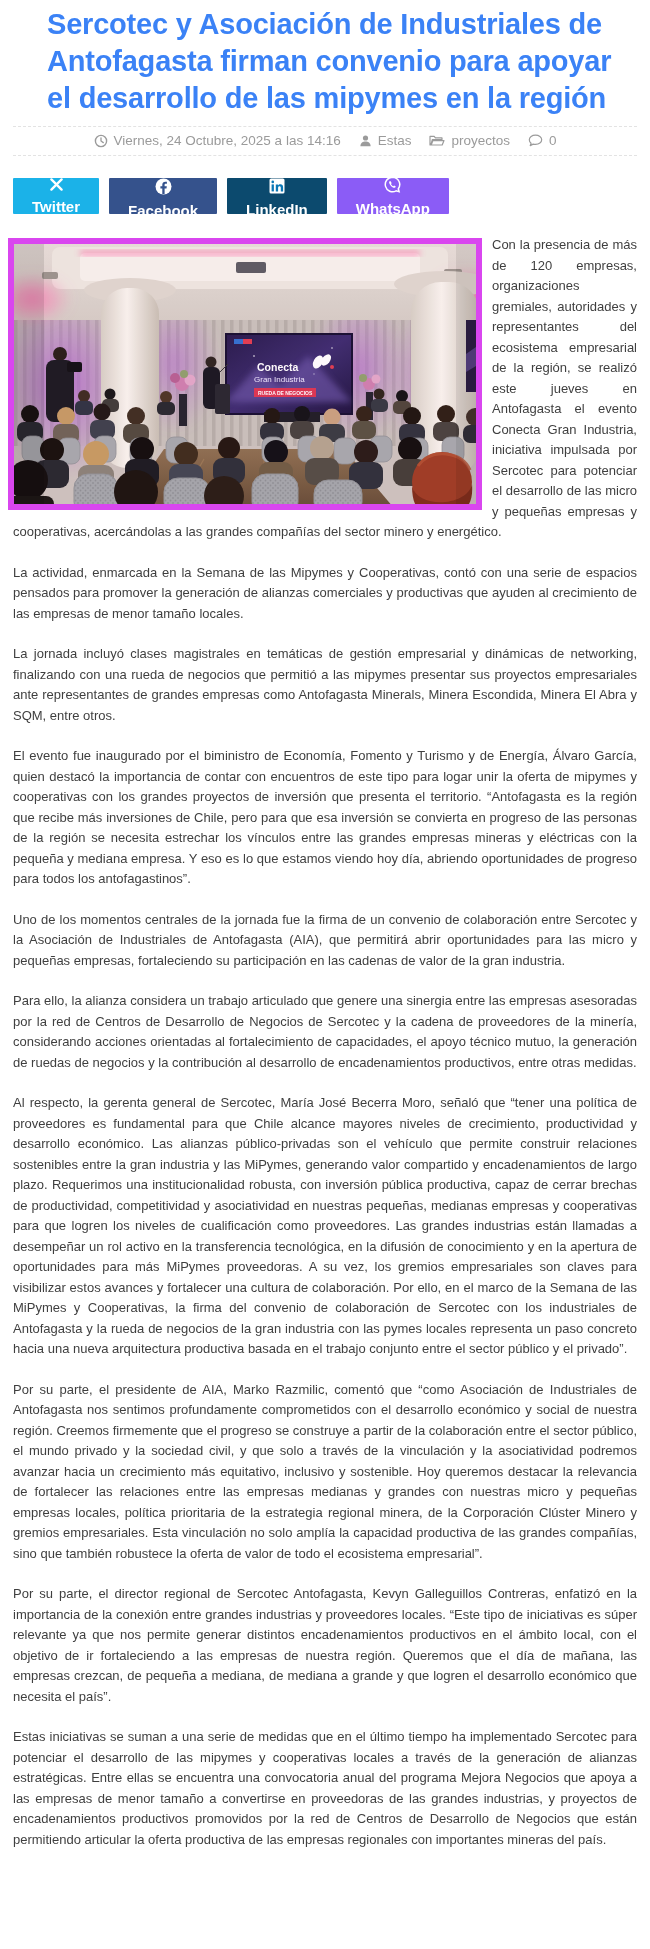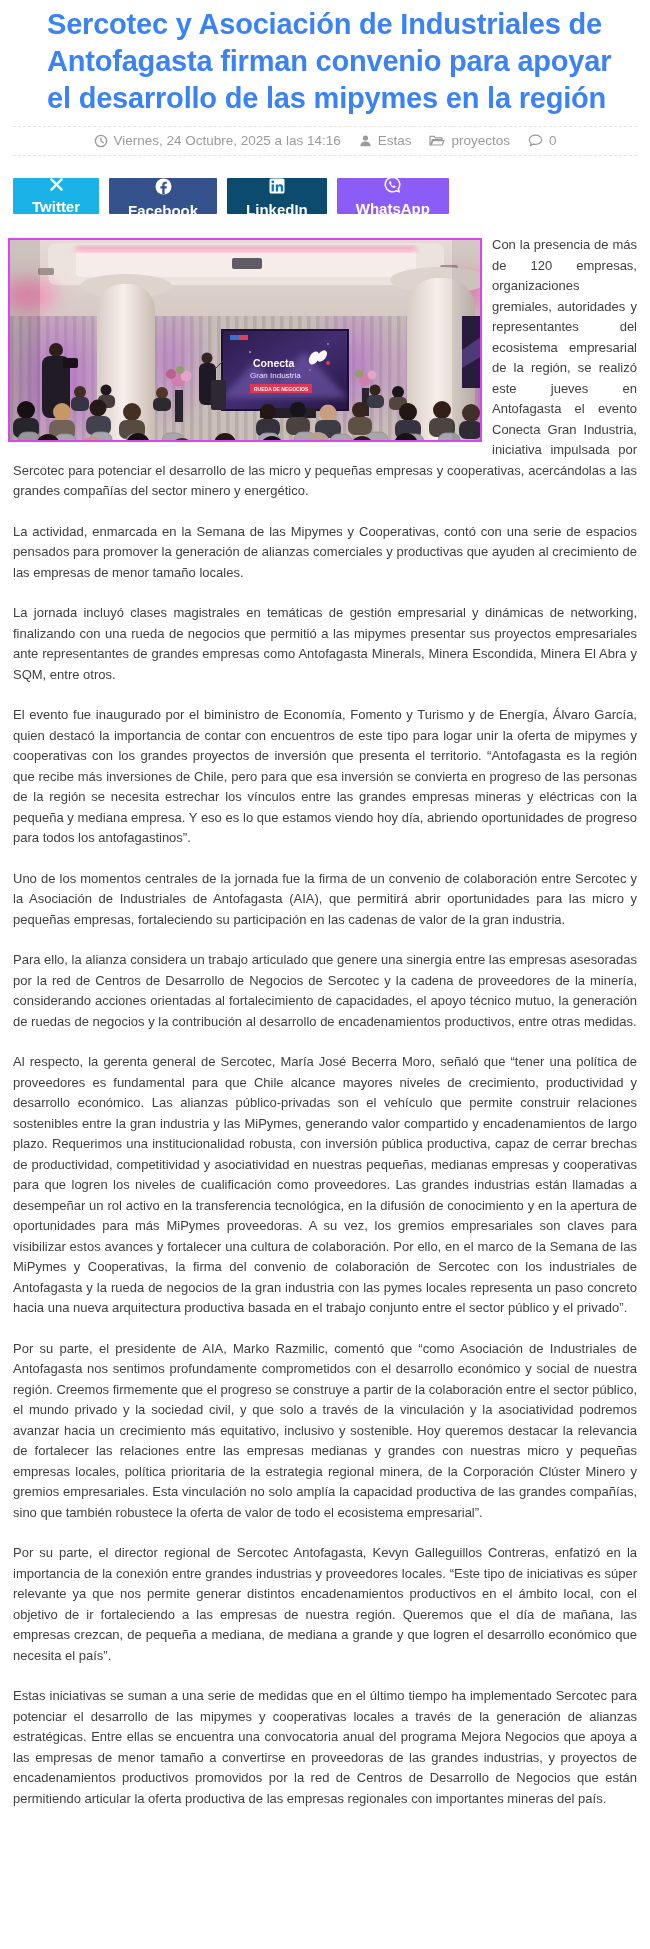--- a/index.html
+++ b/index.html
@@ -64,23 +64,23 @@
     line-height: 20.5px;
     text-align: justify;
     color: #3f3f3f;
   }
   .article-body p { margin-bottom: 20px; }
   .article-body p:last-child { margin-bottom: 1px; }
 
   figure.article-photo {
     float: left;
     width: 474px;
-    height: 204px;
+    height: 272px;
     margin: 3px 10px 4px -5px;
-    border: 2px solid #d946ef;
+    border: 6px solid #d946ef;
     background: #cfc8c2;
     overflow: hidden;
   }
   figure.article-photo svg { display: block; width: 472px; height: 270px; }
 
   .clearfix::after { content: ""; display: block; clear: both; }
 </style>
 </head>
 <body>
 

